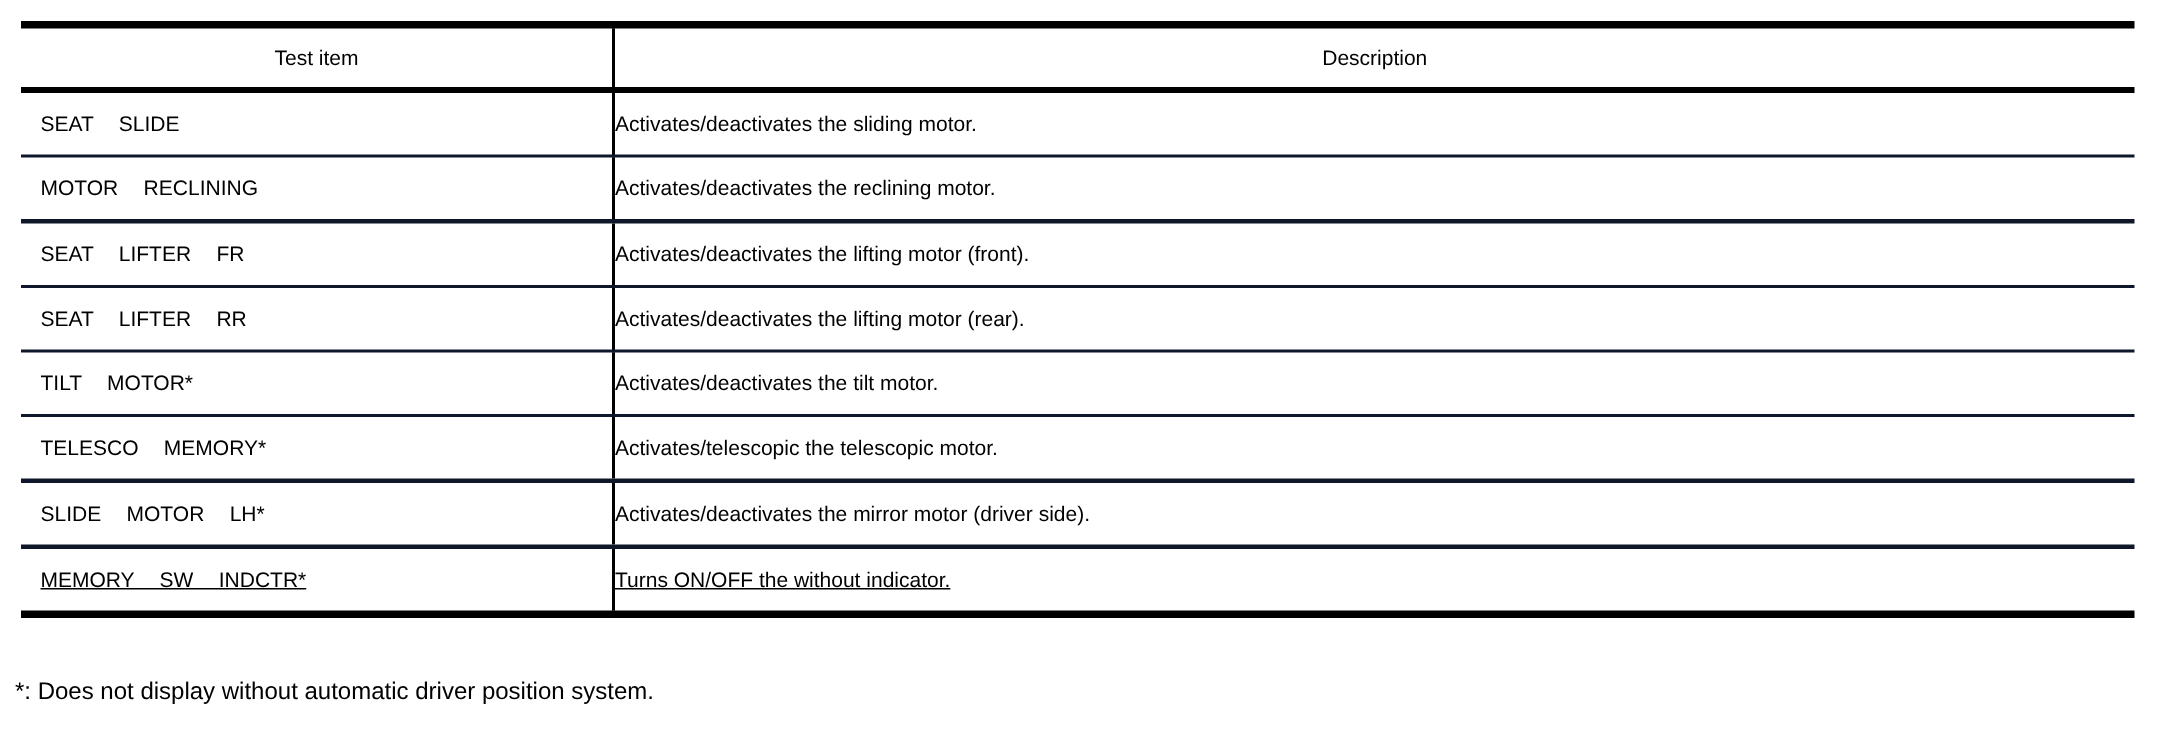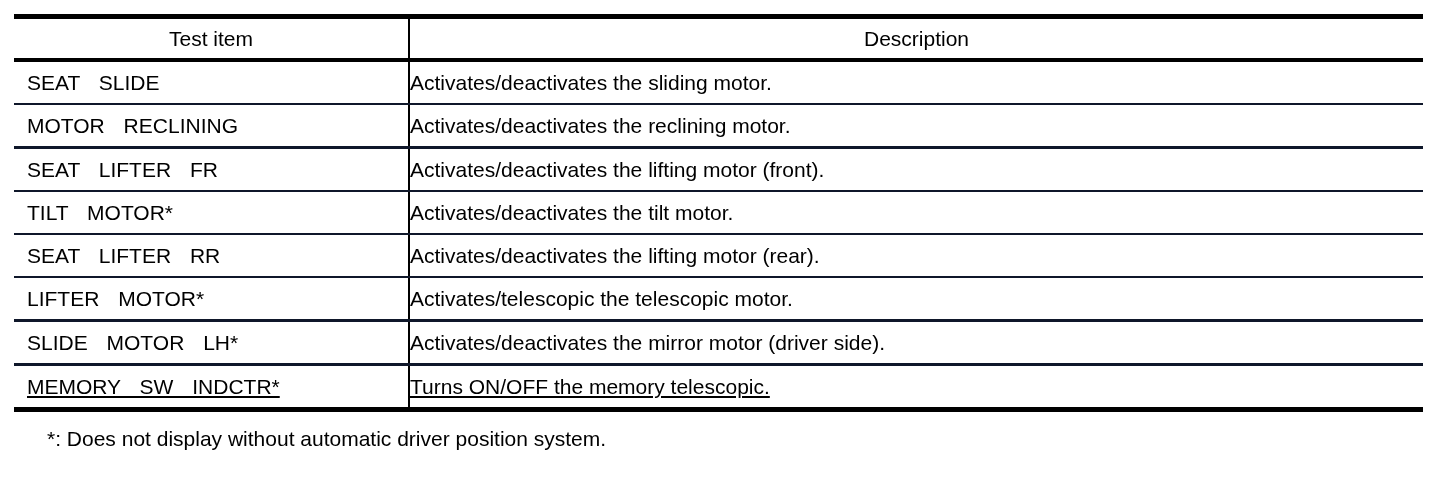--- a/index.html
+++ b/index.html
@@ -23,21 +23,21 @@
     width: 1409px;
     border-collapse: collapse;
     table-layout: fixed;
     border-top: 5px solid #000;
     border-bottom: 5px solid #000;
   }
   col.col-item { width: 395px; }
   .doc-table th,
   .doc-table td {
     padding: 0;
-    font-size: 21px;
+    font-size: 14px;
     font-weight: normal;
     line-height: 1.1;
     white-space: nowrap;
     overflow: hidden;
   }
   thead th {
     height: 39px;
     text-align: center;
     vertical-align: middle;
     border-bottom: 4px solid #000;
@@ -60,24 +60,23 @@
   td.item-cell {
     padding-left: 13px;
     word-spacing: 13px;
   }
   td.desc-cell {
     padding-left: 0;
   }
   .footnote {
     position: absolute;
     left: 10px;
-    top: 427px;
-    font-size: 21px;
+    top: 453px;
+    font-size: 16px;
     white-space: nowrap;
-    margin-left: 37px;
   }
 </style>
 </head>
 <body>
 
 <div class="page">
 
   <table class="doc-table">
     <colgroup>
       <col class="col-item">
@@ -96,37 +95,37 @@
       </tr>
       <tr class="group-end">
         <td class="item-cell col-divider">MOTOR RECLINING</td>
         <td class="desc-cell">Activates/deactivates the reclining motor.</td>
       </tr>
       <tr>
         <td class="item-cell col-divider">SEAT LIFTER FR</td>
         <td class="desc-cell">Activates/deactivates the lifting motor (front).</td>
       </tr>
       <tr>
+        <td class="item-cell col-divider">SEAT LIFTER RR</td>
+        <td class="desc-cell">Activates/deactivates the lifting motor (rear).</td>
+      </tr>
+      <tr>
         <td class="item-cell col-divider">TILT MOTOR*</td>
         <td class="desc-cell">Activates/deactivates the tilt motor.</td>
       </tr>
-      <tr>
-        <td class="item-cell col-divider">SEAT LIFTER RR</td>
-        <td class="desc-cell">Activates/deactivates the lifting motor (rear).</td>
-      </tr>
       <tr class="group-end">
-        <td class="item-cell col-divider">LIFTER MOTOR*</td>
+        <td class="item-cell col-divider">TELESCO MEMORY*</td>
         <td class="desc-cell">Activates/telescopic the telescopic motor.</td>
       </tr>
       <tr class="group-end">
         <td class="item-cell col-divider">SLIDE MOTOR LH*</td>
         <td class="desc-cell">Activates/deactivates the mirror motor (driver side).</td>
       </tr>
       <tr>
         <td class="item-cell col-divider">MEMORY SW INDCTR*</td>
-        <td class="desc-cell">Turns ON/OFF the memory telescopic.</td>
+        <td class="desc-cell">Turns ON/OFF the without indicator.</td>
       </tr>
     </tbody>
   </table>
 
   <div class="footnote">*: Does not display without automatic driver position system.</div>
 
 </div>
 
 </body></html>

